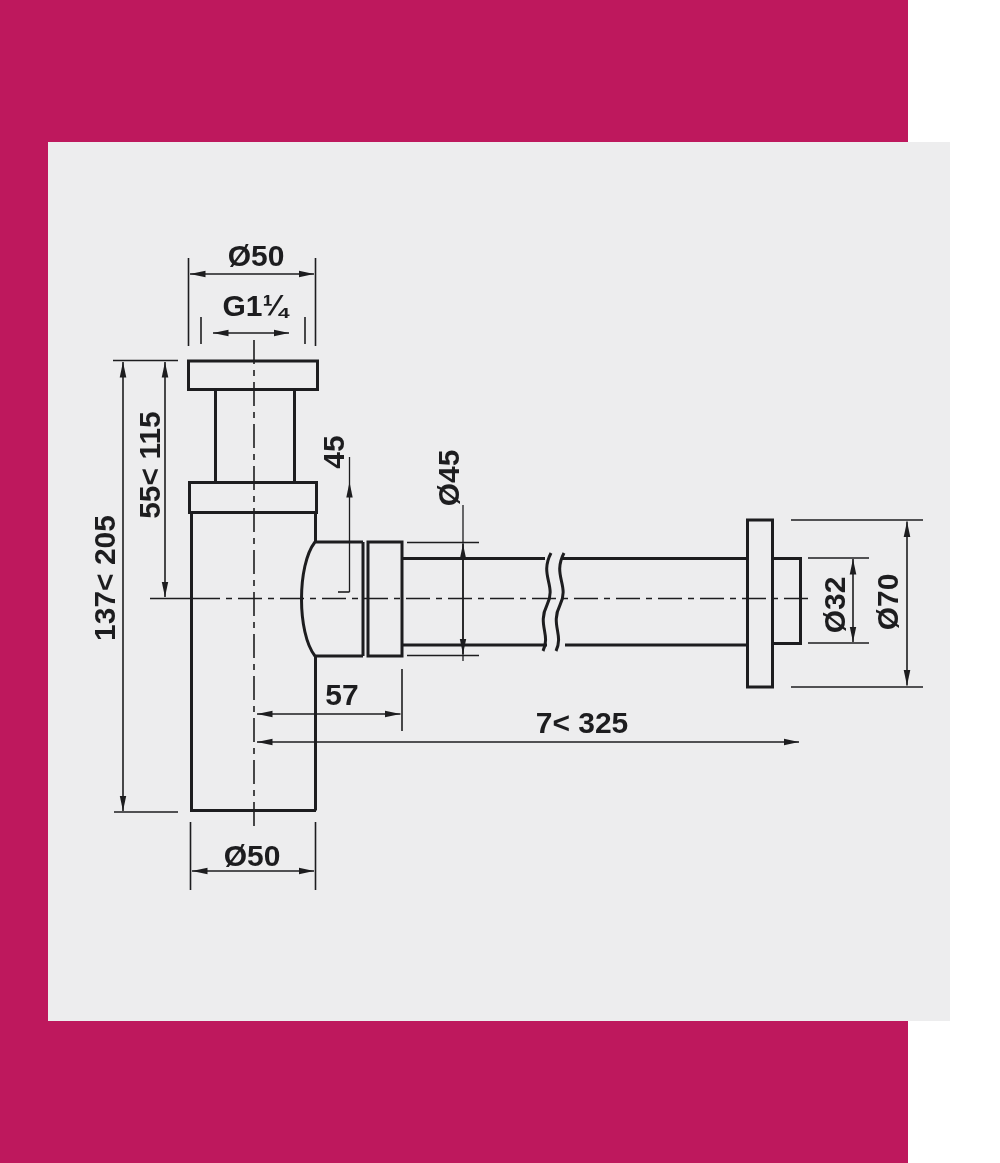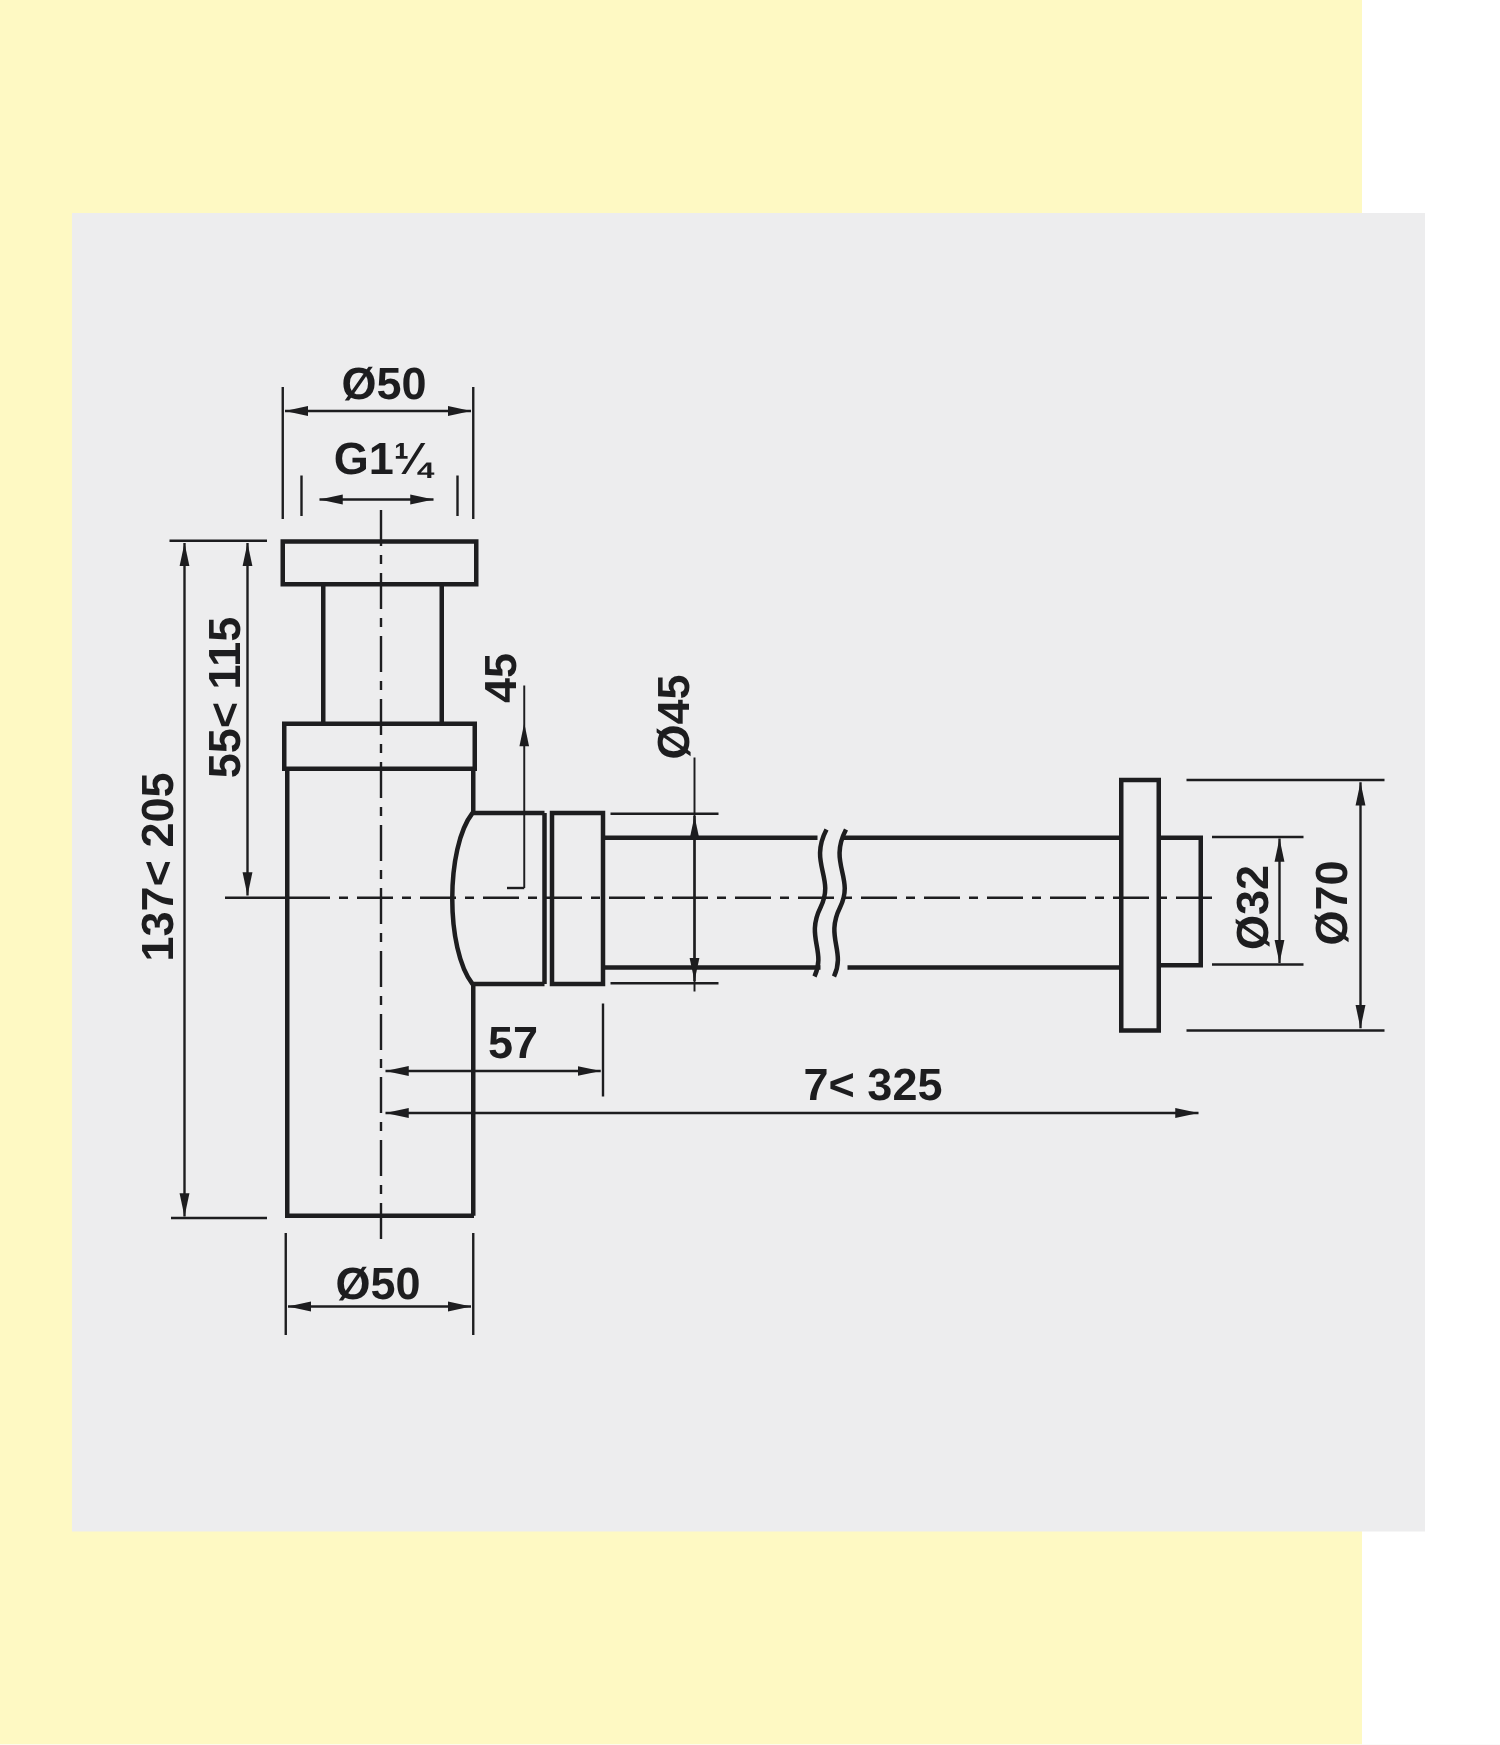--- a/index.html
+++ b/index.html
@@ -1,16 +1,16 @@
 <!DOCTYPE html>
 <html><head>
 <meta charset="utf-8">
 <style>
   html,body{margin:0;padding:0;background:#ffffff;}
-  .stage{width:908px;height:1163px;position:relative;background:#fef9c3;}
+  .stage{width:908px;height:1163px;position:relative;background:#be185d;}
   svg{display:block;}
   
   .obj{fill:none;stroke-width:3;stroke-linecap:butt;stroke-linejoin:miter;}
   .dim{fill:none;stroke-width:1.6;}
   .thin{fill:none;stroke-width:1.3;}
   .cl{fill:none;stroke-width:1.6;stroke-dasharray:24 6 6 6;}
   .dar{marker-start:url(#as);marker-end:url(#ae);}
   .lbl{font-family:"Liberation Sans","DejaVu Sans",sans-serif;font-size:30px;font-weight:bold;}
 </style>
 </head>

